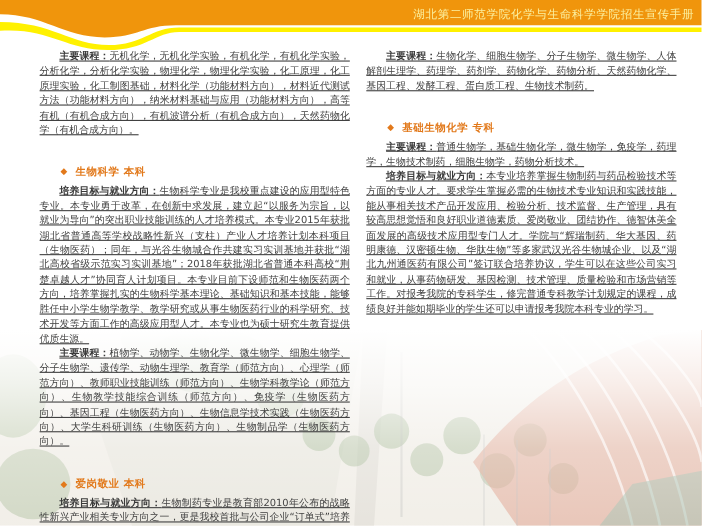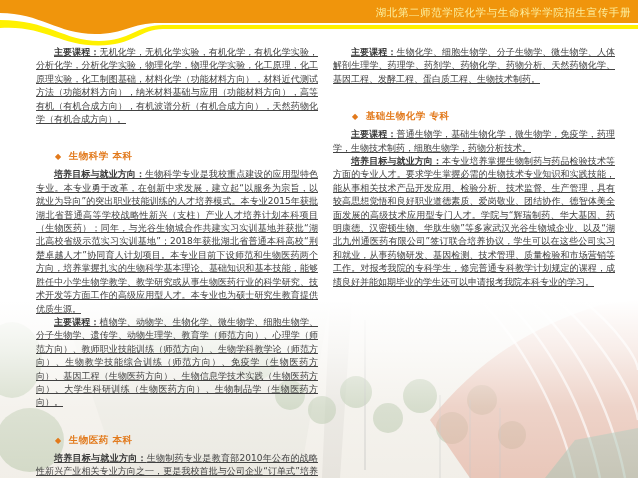--- a/index.html
+++ b/index.html
@@ -113,21 +113,21 @@
 
   <div class="col">
     <p><b>主要课程：</b><span>无机化学，无机化学实验，有机化学，有机化学实验，分析化学，分析化学实验，物理化学，物理化学实验，化工原理，化工原理实验，化工制图基础，材料化学（功能材料方向），材料近代测试方法（功能材料方向），纳米材料基础与应用（功能材料方向），高等有机（有机合成方向），有机波谱分析（有机合成方向），天然药物化学（有机合成方向）。</span></p>
 
     <div class="section-header"><span class="diamond">◆</span><span>生物科学 本科</span></div>
 
     <p><b>培养目标与就业方向：</b><span>生物科学专业是我校重点建设的应用型特色专业。本专业勇于改革，在创新中求发展，建立起“以服务为宗旨，以就业为导向”的突出职业技能训练的人才培养模式。本专业2015年获批湖北省普通高等学校战略性新兴（支柱）产业人才培养计划本科项目（生物医药）；同年，与光谷生物城合作共建实习实训基地并获批“湖北高校省级示范实习实训基地”；2018年获批湖北省普通本科高校“荆楚卓越人才”协同育人计划项目。本专业目前下设师范和生物医药两个方向，培养掌握扎实的生物科学基本理论、基础知识和基本技能，能够胜任中小学生物学教学、教学研究或从事生物医药行业的科学研究、技术开发等方面工作的高级应用型人才。本专业也为硕士研究生教育提供优质生源。</span></p>
 
     <p><b>主要课程：</b><span>植物学、动物学、生物化学、微生物学、细胞生物学、分子生物学、遗传学、动物生理学、教育学（师范方向）、心理学（师范方向）、教师职业技能训练（师范方向）、生物学科教学论（师范方向）、生物教学技能综合训练（师范方向）、免疫学（生物医药方向）、基因工程（生物医药方向）、生物信息学技术实践（生物医药方向）、大学生科研训练（生物医药方向）、生物制品学（生物医药方向）。</span></p>
 
-    <div class="section-header"><span class="diamond">◆</span><span>生物医药 本科</span></div>
+    <div class="section-header"><span class="diamond">◆</span><span>爱岗敬业 本科</span></div>
 
     <p><b>培养目标与就业方向：</b><span>生物制药专业是教育部2010年公布的战略性新兴产业相关专业方向之一，更是我校首批与公司企业“订单式”培养优势特色专业，现已与武汉光谷生物城（国家生物医药千亿产业基地）签署战略合作协议共建“光谷化学与生命科学学院”，通过共建实习实训基地的方式进行联合培养，使学生具备扎实的生物</span></p>
   </div>
 
   <div class="col">
 
     <p><b>主要课程：</b><span>生物化学、细胞生物学、分子生物学、微生物学、人体解剖生理学、药理学、药剂学、药物化学、药物分析、天然药物化学、基因工程、发酵工程、蛋白质工程、生物技术制药。</span></p>
 
     <div class="section-header"><span class="diamond">◆</span><span>基础生物化学 专科</span></div>
 

